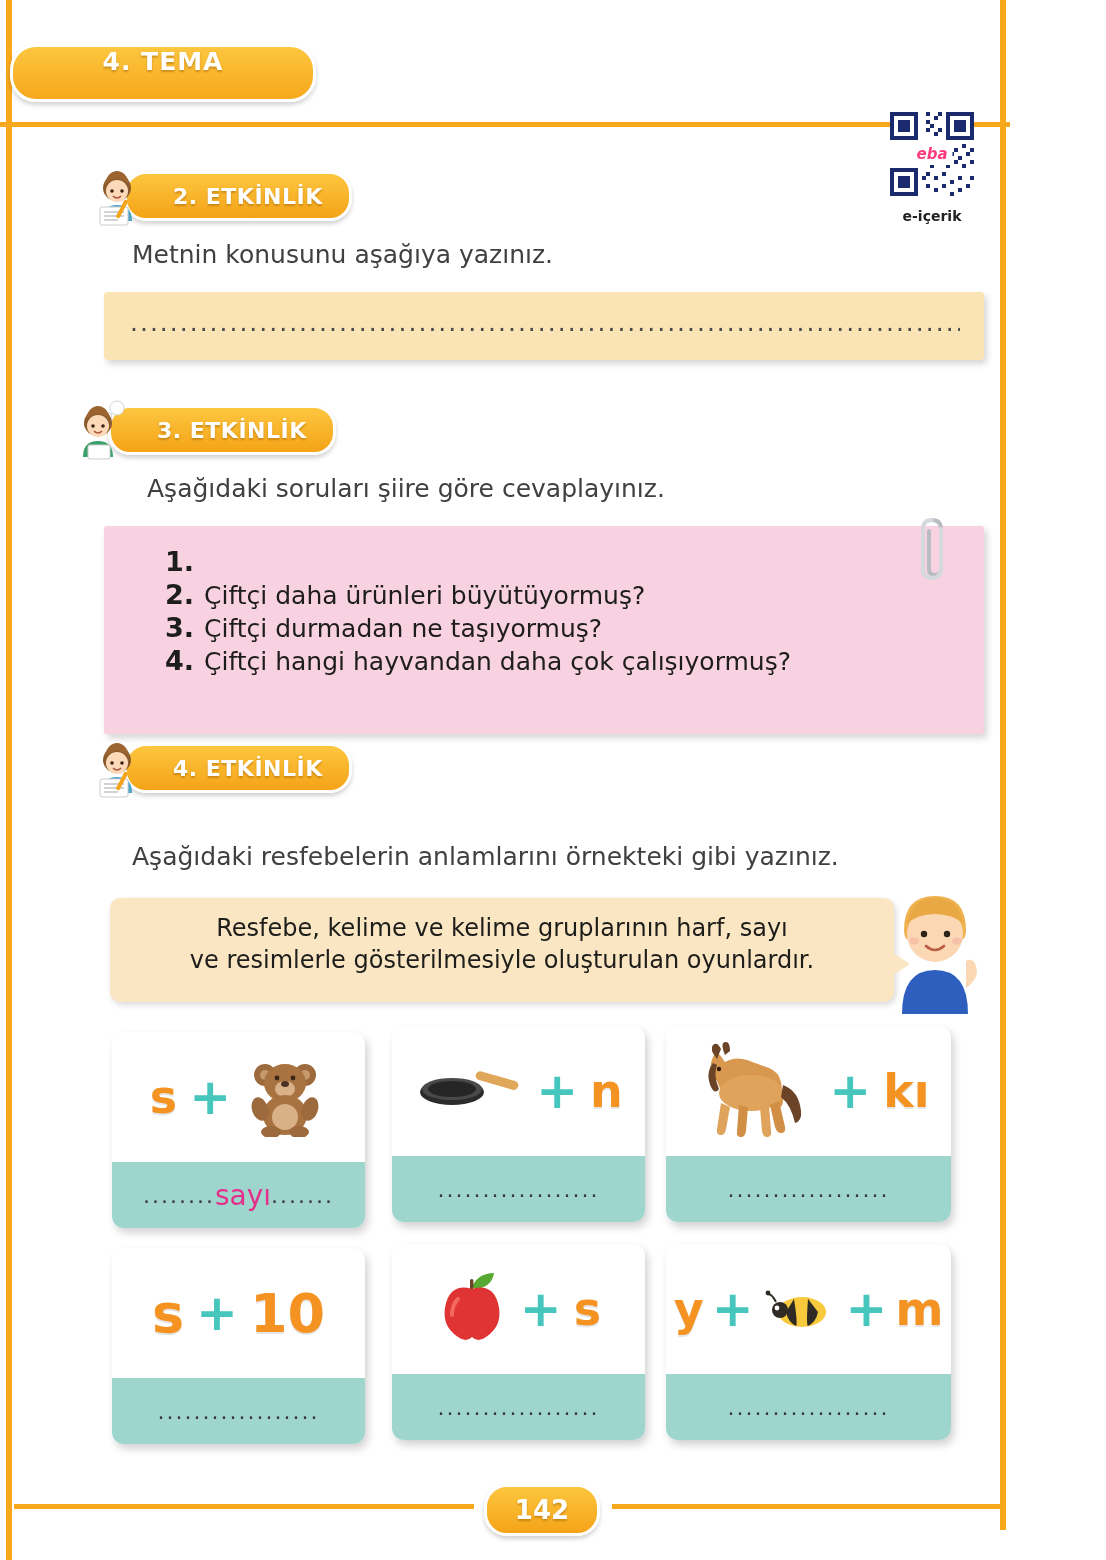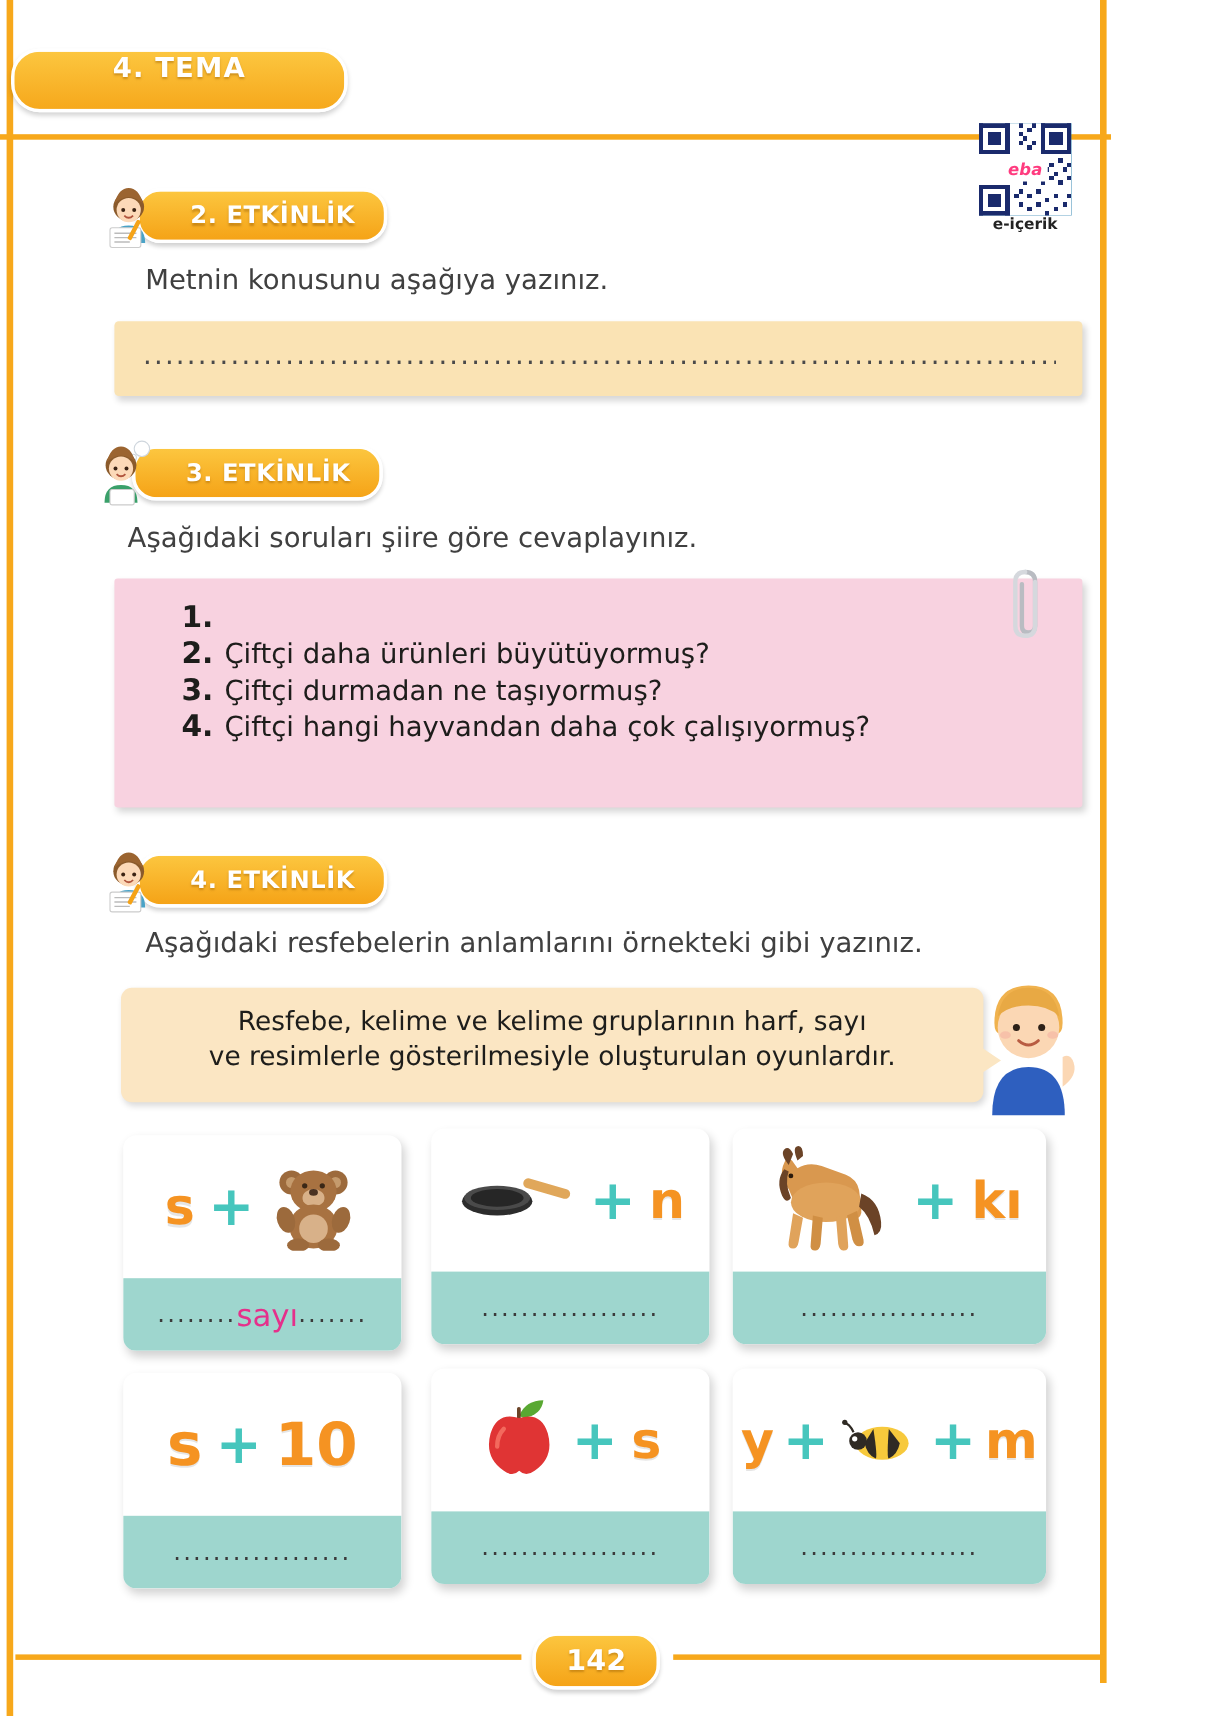--- a/index.html
+++ b/index.html
@@ -35,21 +35,21 @@
     color:#ffffff;font-weight:bold;font-size:25px;letter-spacing:1px;
     text-shadow:0 2px 2px rgba(150,90,0,.45);
   }
 
   
   .qr-wrap{position:absolute;left:884px;top:112px;width:96px;text-align:center;}
   .qr-box{
     width:84px;height:84px;margin:0 auto;position:relative;background:#0369a1;
   }
   .qr-box svg{display:block;}
-  .qr-label{font-size:14px;color:#222;margin-top:0;font-weight:bold;}
+  .qr-label{font-size:14px;color:#222;margin-top:12px;font-weight:bold;}
   .eba-badge{
     position:absolute;left:50%;top:50%;transform:translate(-50%,-50%);
     background:#fff;padding:2px 5px;border-radius:3px;
     color:#ff3b7f;font-style:italic;font-weight:bold;font-size:15px;
   }
 
   
   .etkinlik{
     position:absolute;display:flex;align-items:center;height:56px;
   }
@@ -248,41 +248,41 @@
     <span>2. ETKİNLİK</span>
   </div>
 </div>
 
 <div class="instr" style="left:132px;top:240px;">Metnin konusunu aşağıya yazınız.</div>
 
 <div class="cream-band" style="left:104px;top:292px;width:880px;height:68px;">
   <div class="dots" style="position:absolute;left:26px;top:16px;width:830px;">.......................................................................................</div>
 </div>
 
-<div class="etkinlik" style="left:82px;top:402px;">
+<div class="etkinlik" style="left:70px;top:402px;">
   <div class="kid-icon">
     <svg width="62" height="62" viewBox="0 0 62 62">
       <circle cx="47" cy="9" r="7" fill="#ffffff" stroke="#cfd6dd" stroke-width="1"></circle>
       <circle cx="39" cy="17" r="3" fill="#ffffff" stroke="#cfd6dd" stroke-width="1"></circle>
       <ellipse cx="28" cy="24" rx="14" ry="13" fill="#8a5a2b"></ellipse>
       <ellipse cx="28" cy="27" rx="11" ry="11" fill="#fcd9b8"></ellipse>
       <path d="M15 21 q13 -12 26 0 q-4 -14 -13 -14 q-9 0 -13 14z" fill="#9b6430"></path>
       <circle cx="23" cy="27" r="1.8" fill="#3b2314"></circle>
       <circle cx="33" cy="27" r="1.8" fill="#3b2314"></circle>
       <path d="M24 32 q4 4 8 0" stroke="#b0543d" stroke-width="1.6" fill="none"></path>
       <path d="M13 58 q0 -16 15 -16 q15 0 15 16z" fill="#3aa06a"></path>
       <rect x="18" y="46" width="22" height="14" rx="2" fill="#ffffff" stroke="#ccc"></rect>
     </svg>
   </div>
   <div class="pill">
     <span>3. ETKİNLİK</span>
   </div>
 </div>
 
-<div class="instr" style="left:116px;top:474px;">Aşağıdaki soruları şiire göre cevaplayınız.</div>
+<div class="instr" style="left:147px;top:474px;">Aşağıdaki soruları şiire göre cevaplayınız.</div>
 
 <div class="pink-box" style="left:104px;top:526px;width:880px;height:208px;">
   <div style="padding:18px 0 0 52px;">
     <div class="q-row">
       <div class="q-num">1.</div>
     </div>
     <div class="q-row">
       <div class="q-num">2.</div>
       <div class="q-text">Çiftçi daha ürünleri büyütüyormuş?</div>
     </div>
@@ -297,21 +297,21 @@
   </div>
 </div>
 
 <div class="clip">
   <svg width="34" height="70" viewBox="0 0 34 70">
     <path d="M12 4 q9 0 9 9 v40 q0 6 -6 6 q-6 0 -6 -6 v-38" fill="none" stroke="#b9bcc2" stroke-width="4" stroke-linecap="round"></path>
     <path d="M21 13 v40 q0 9 -9 9 q-9 0 -9 -9 v-40 q0 -9 9 -9" fill="none" stroke="#d5d8dd" stroke-width="4" stroke-linecap="round"></path>
   </svg>
 </div>
 
-<div class="etkinlik" style="left:86px;top:772px;">
+<div class="etkinlik" style="left:86px;top:740px;">
   <div class="kid-icon">
     <svg width="62" height="62" viewBox="0 0 62 62">
       <ellipse cx="31" cy="23" rx="14" ry="13" fill="#8a5a2b"></ellipse>
       <ellipse cx="31" cy="26" rx="11" ry="11" fill="#fcd9b8"></ellipse>
       <path d="M18 20 q13 -12 26 0 q-4 -14 -13 -14 q-9 0 -13 14z" fill="#9b6430"></path>
       <circle cx="26" cy="26" r="1.8" fill="#3b2314"></circle>
       <circle cx="36" cy="26" r="1.8" fill="#3b2314"></circle>
       <path d="M27 31 q4 4 8 0" stroke="#b0543d" stroke-width="1.6" fill="none"></path>
       <path d="M16 56 q0 -16 15 -16 q15 0 15 16z" fill="#4aa3c7"></path>
       <rect x="14" y="42" width="28" height="18" rx="2" fill="#ffffff" stroke="#ccc" stroke-width="1"></rect>

